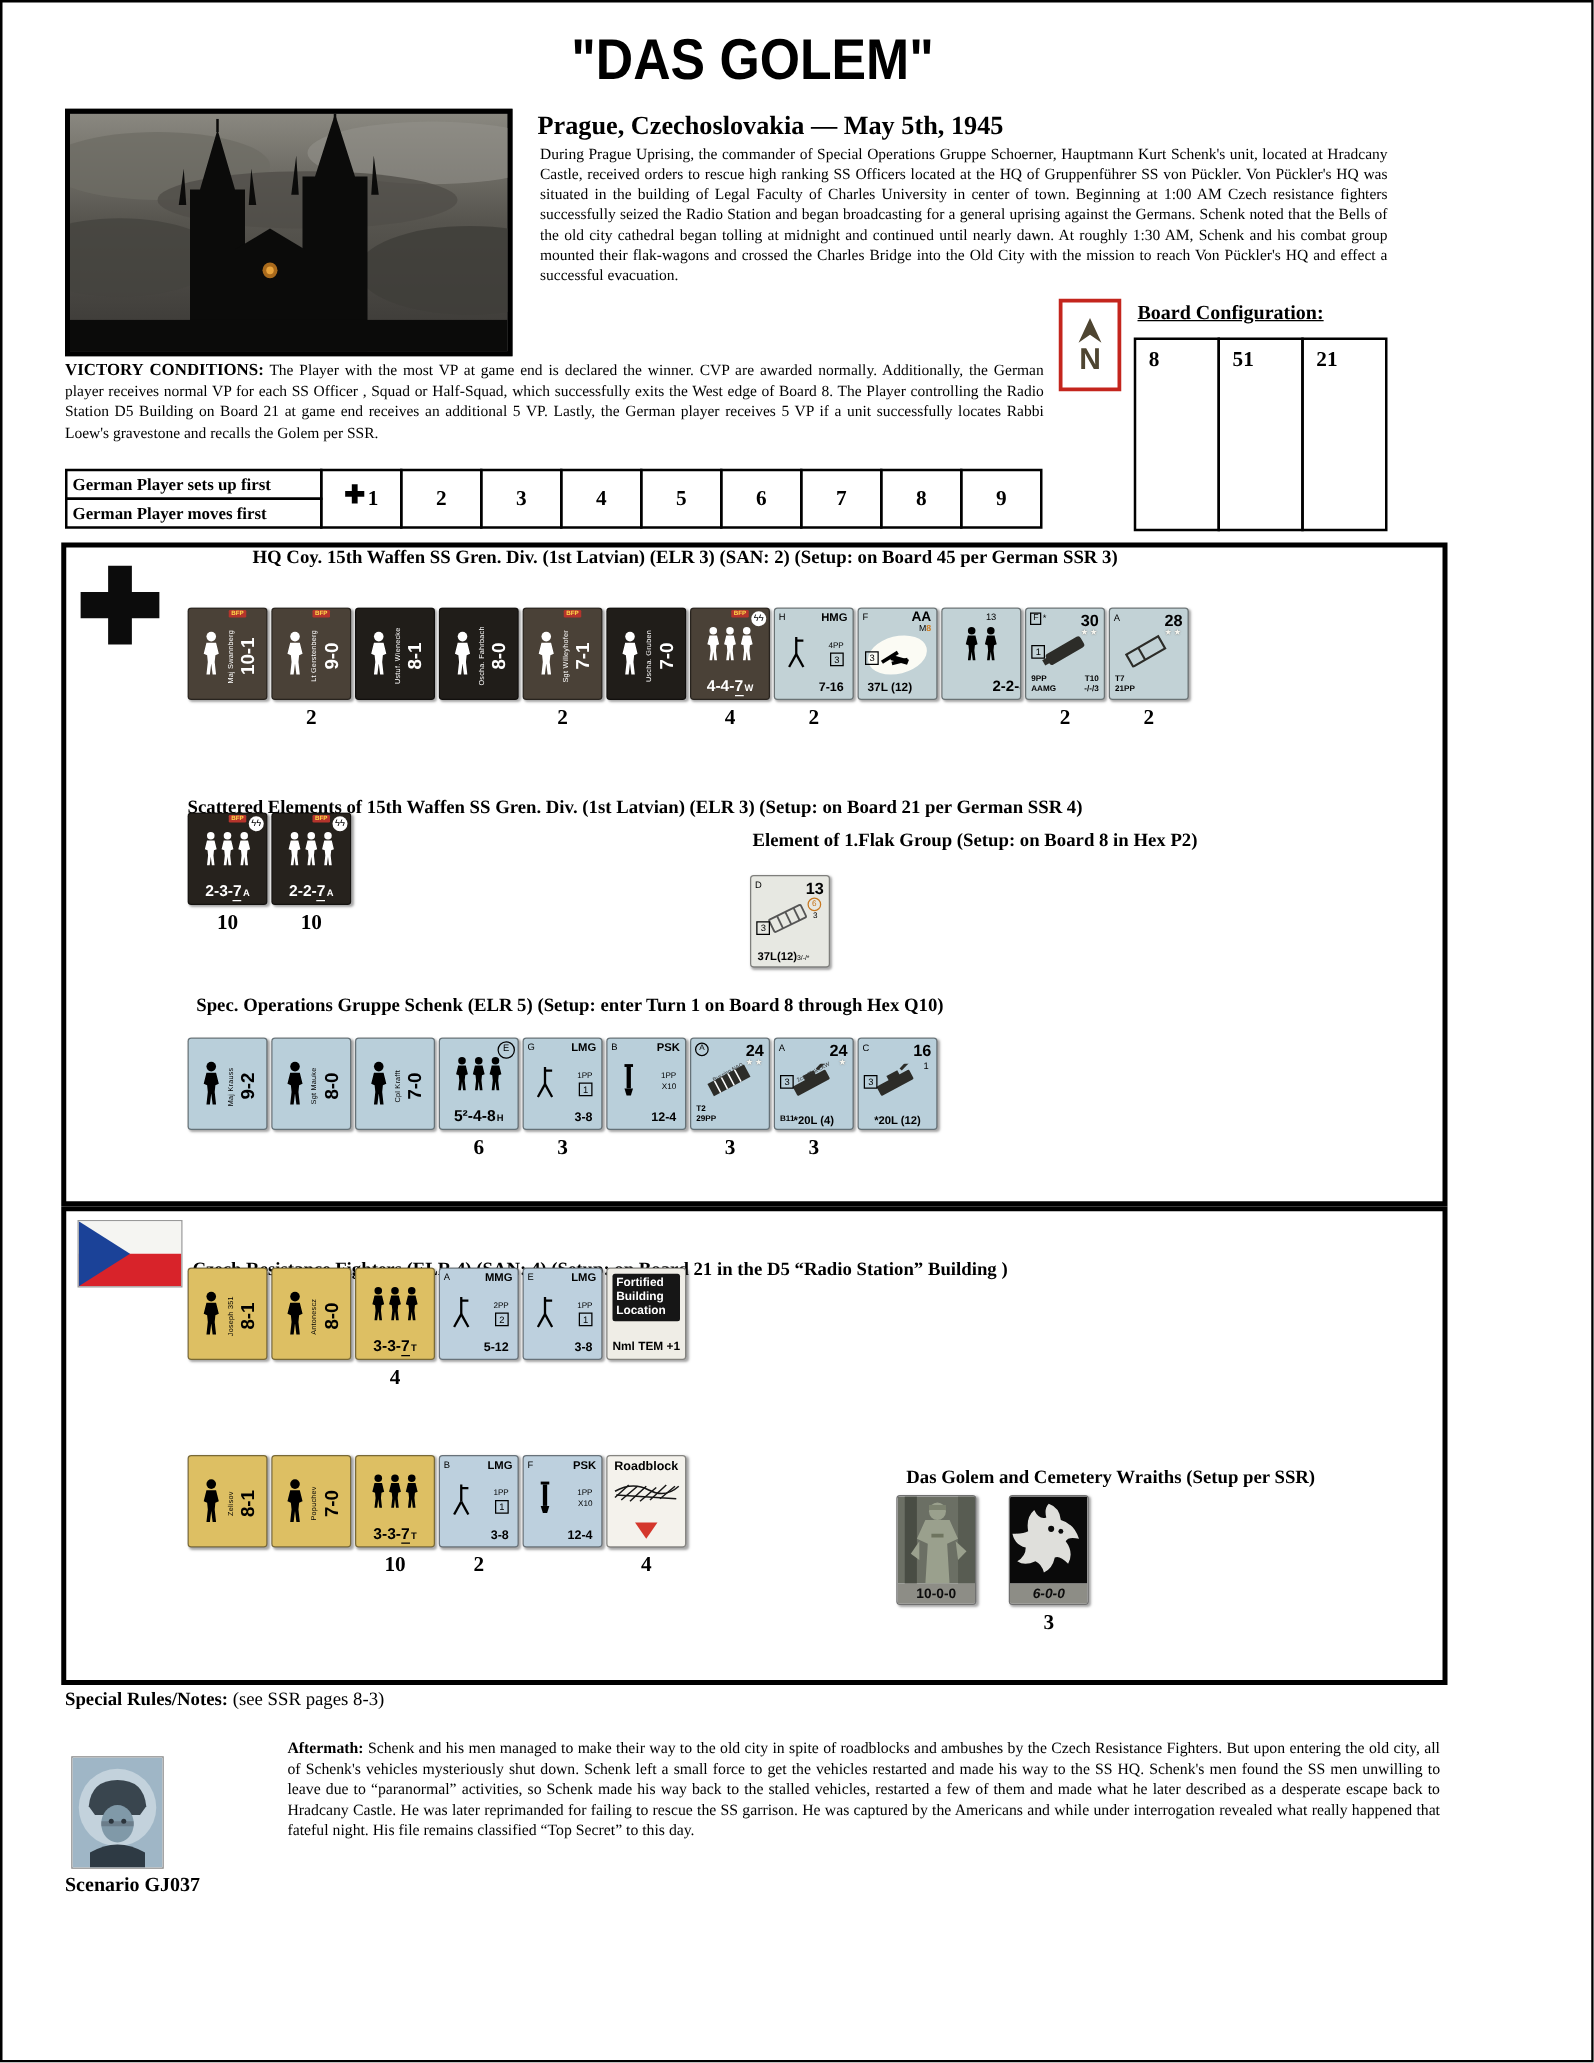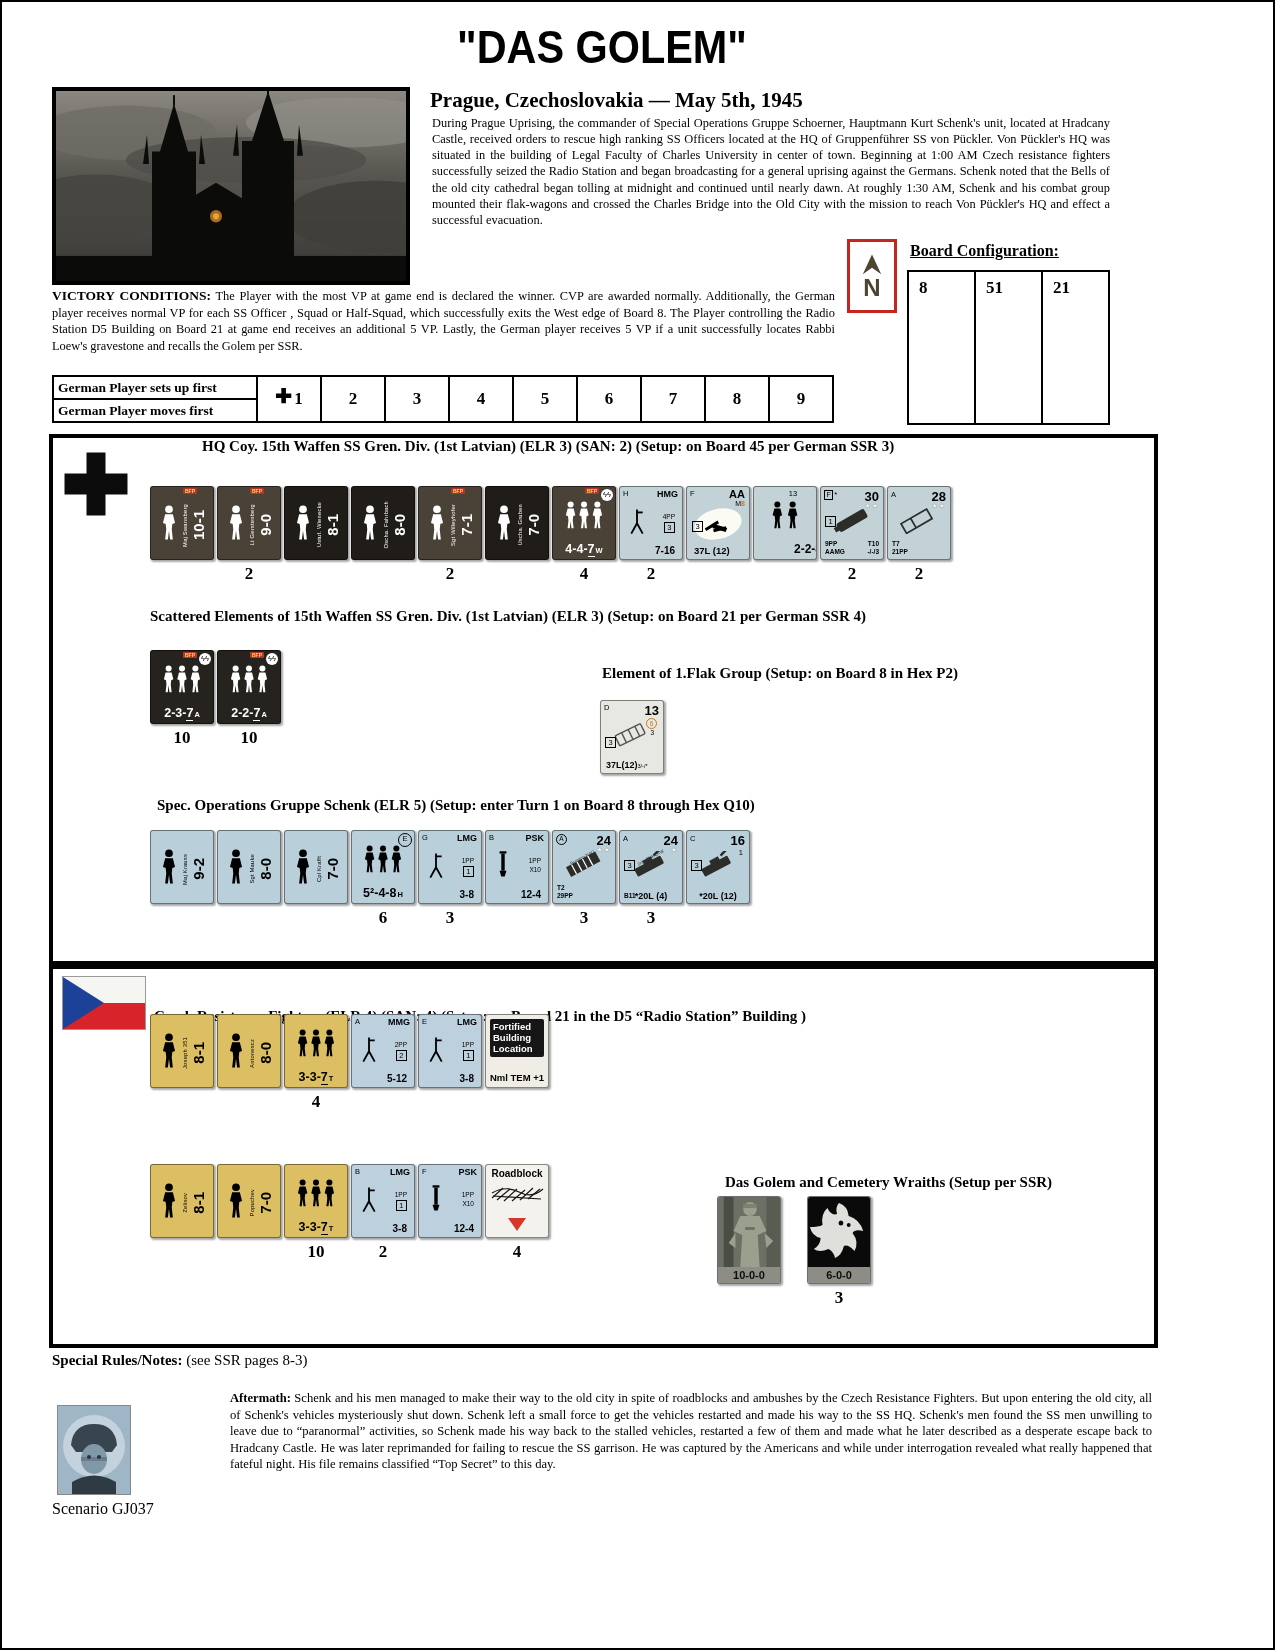--- a/index.html
+++ b/index.html
@@ -128,21 +128,21 @@
   .ph-img{position:absolute;top:0;left:0;width:100%;height:70px;overflow:hidden;}
   .ph-img svg{width:100%;height:100%;display:block;}
   .ph-label{position:absolute;bottom:0;left:0;width:100%;height:16px;background:#8d8d86;color:#0c0c0c;
             font-weight:bold;font-size:11px;text-align:center;line-height:16px;font-family:"Liberation Sans",sans-serif;}
 
   
   .notes{left:50px;top:1350px;font-size:15px;}
   .aftermath{left:228px;top:1388px;width:922px;font-size:12.6px;line-height:1.32;text-align:justify;}
   .soldier{left:55px;top:1403px;width:72px;height:88px;border:1px solid #888;}
   .soldier svg{display:block;width:100%;height:100%;}
-  .scen-label{left:50px;top:1498px;font-weight:normal;font-size:16px;}
+  .scen-label{left:50px;top:1498px;font-weight:bold;font-size:16px;}
 </style>
 </head>
 <body>
 
 <div class="page">
 
   <div class="abs title">"DAS GOLEM"</div>
 
   <div class="abs photo-frame">
     <svg viewBox="0 0 350 182" preserveAspectRatio="none">
@@ -409,21 +409,21 @@
                 <rect x="3" y="6" width="24" height="9"></rect>
                 <line x1="12" y1="6" x2="12" y2="15"></line>
               </g>
             </svg></div>
           <div class="v-lines">T7<br>21PP</div>
         </div>
         <div class="qty">2</div>
       </div>
     </div>
 
-  <div class="abs obhead" style="left:148px;top:606px;">Scattered Elements of  15th Waffen SS Gren. Div. (1st Latvian)  (ELR 3) (Setup: on Board 21 per German SSR 4)</div>
+  <div class="abs obhead" style="left:148px;top:636px;">Scattered Elements of  15th Waffen SS Gren. Div. (1st Latvian)  (ELR 3) (Setup: on Board 21 per German SSR 4)</div>
   <div class="abs crow" style="left:148px;top:648px;">
       <div class="cwrap">
         <div class="counter" style="background: rgb(38, 34, 29); color: rgb(255, 255, 255);">
           <span class="bfp">BFP</span>
           <span class="badge ss">ϟϟ</span>
           <div class="sq-figs">
             <svg viewBox="0 0 46 34">
               <g transform="translate(0,1) scale(0.9)" fill="currentColor">
                 <circle cx="10" cy="4.5" r="3.5"></circle>
                 <path d="M6.5 9 L13.5 9 L15.5 17 L13 18 L12.5 23 L13.5 32 L11 32 L10 24 L9 32 L6.5 32 L7.5 23 L7 18 L4.5 17 Z"></path>
@@ -864,21 +864,21 @@
                 <path d="M48 36 l9 8 -7 7 z"></path>
               </g>
               <rect x="26" y="7" width="14" height="4" fill="#7d8370"></rect>
               <path d="M28 30 h10 v3 h-10 z" fill="#6e745f"></path>
             </svg>
           </div>
           <div class="ph-label">10-0-0</div>
         </div>
       </div>
       <div class="cwrap ph">
-        <div class="counter" style="background: rgb(204, 204, 204); color: rgb(0, 0, 0); height: 88px;">
+        <div class="counter" style="background: rgb(204, 204, 204); color: rgb(0, 0, 0); height: 88px; font-style: italic;">
           <div class="ph-img">
             <svg viewBox="0 0 64 70" preserveAspectRatio="none">
               <rect width="64" height="70" fill="#0a0a0a"></rect>
               <g fill="#f2f2ee">
                 <path d="M32 6 q9 3 10 13 q11 3 15 15 q-9 -2 -11 2 q7 9 2 18 q-7 -7 -11 -5 q-2 9 -9 12 q-2 -7 -7 -9 q-9 4 -15 0 q7 -4 7 -11 q-9 -2 -11 -11 q9 0 13 -2 q-2 -11 5 -17 q4 8 10 6 q-2 -7 2 -11 z" opacity="0.92"></path>
                 <circle cx="34" cy="26" r="2.5" fill="#0a0a0a"></circle>
                 <circle cx="42" cy="28" r="2" fill="#0a0a0a"></circle>
               </g>
             </svg>
           </div>

